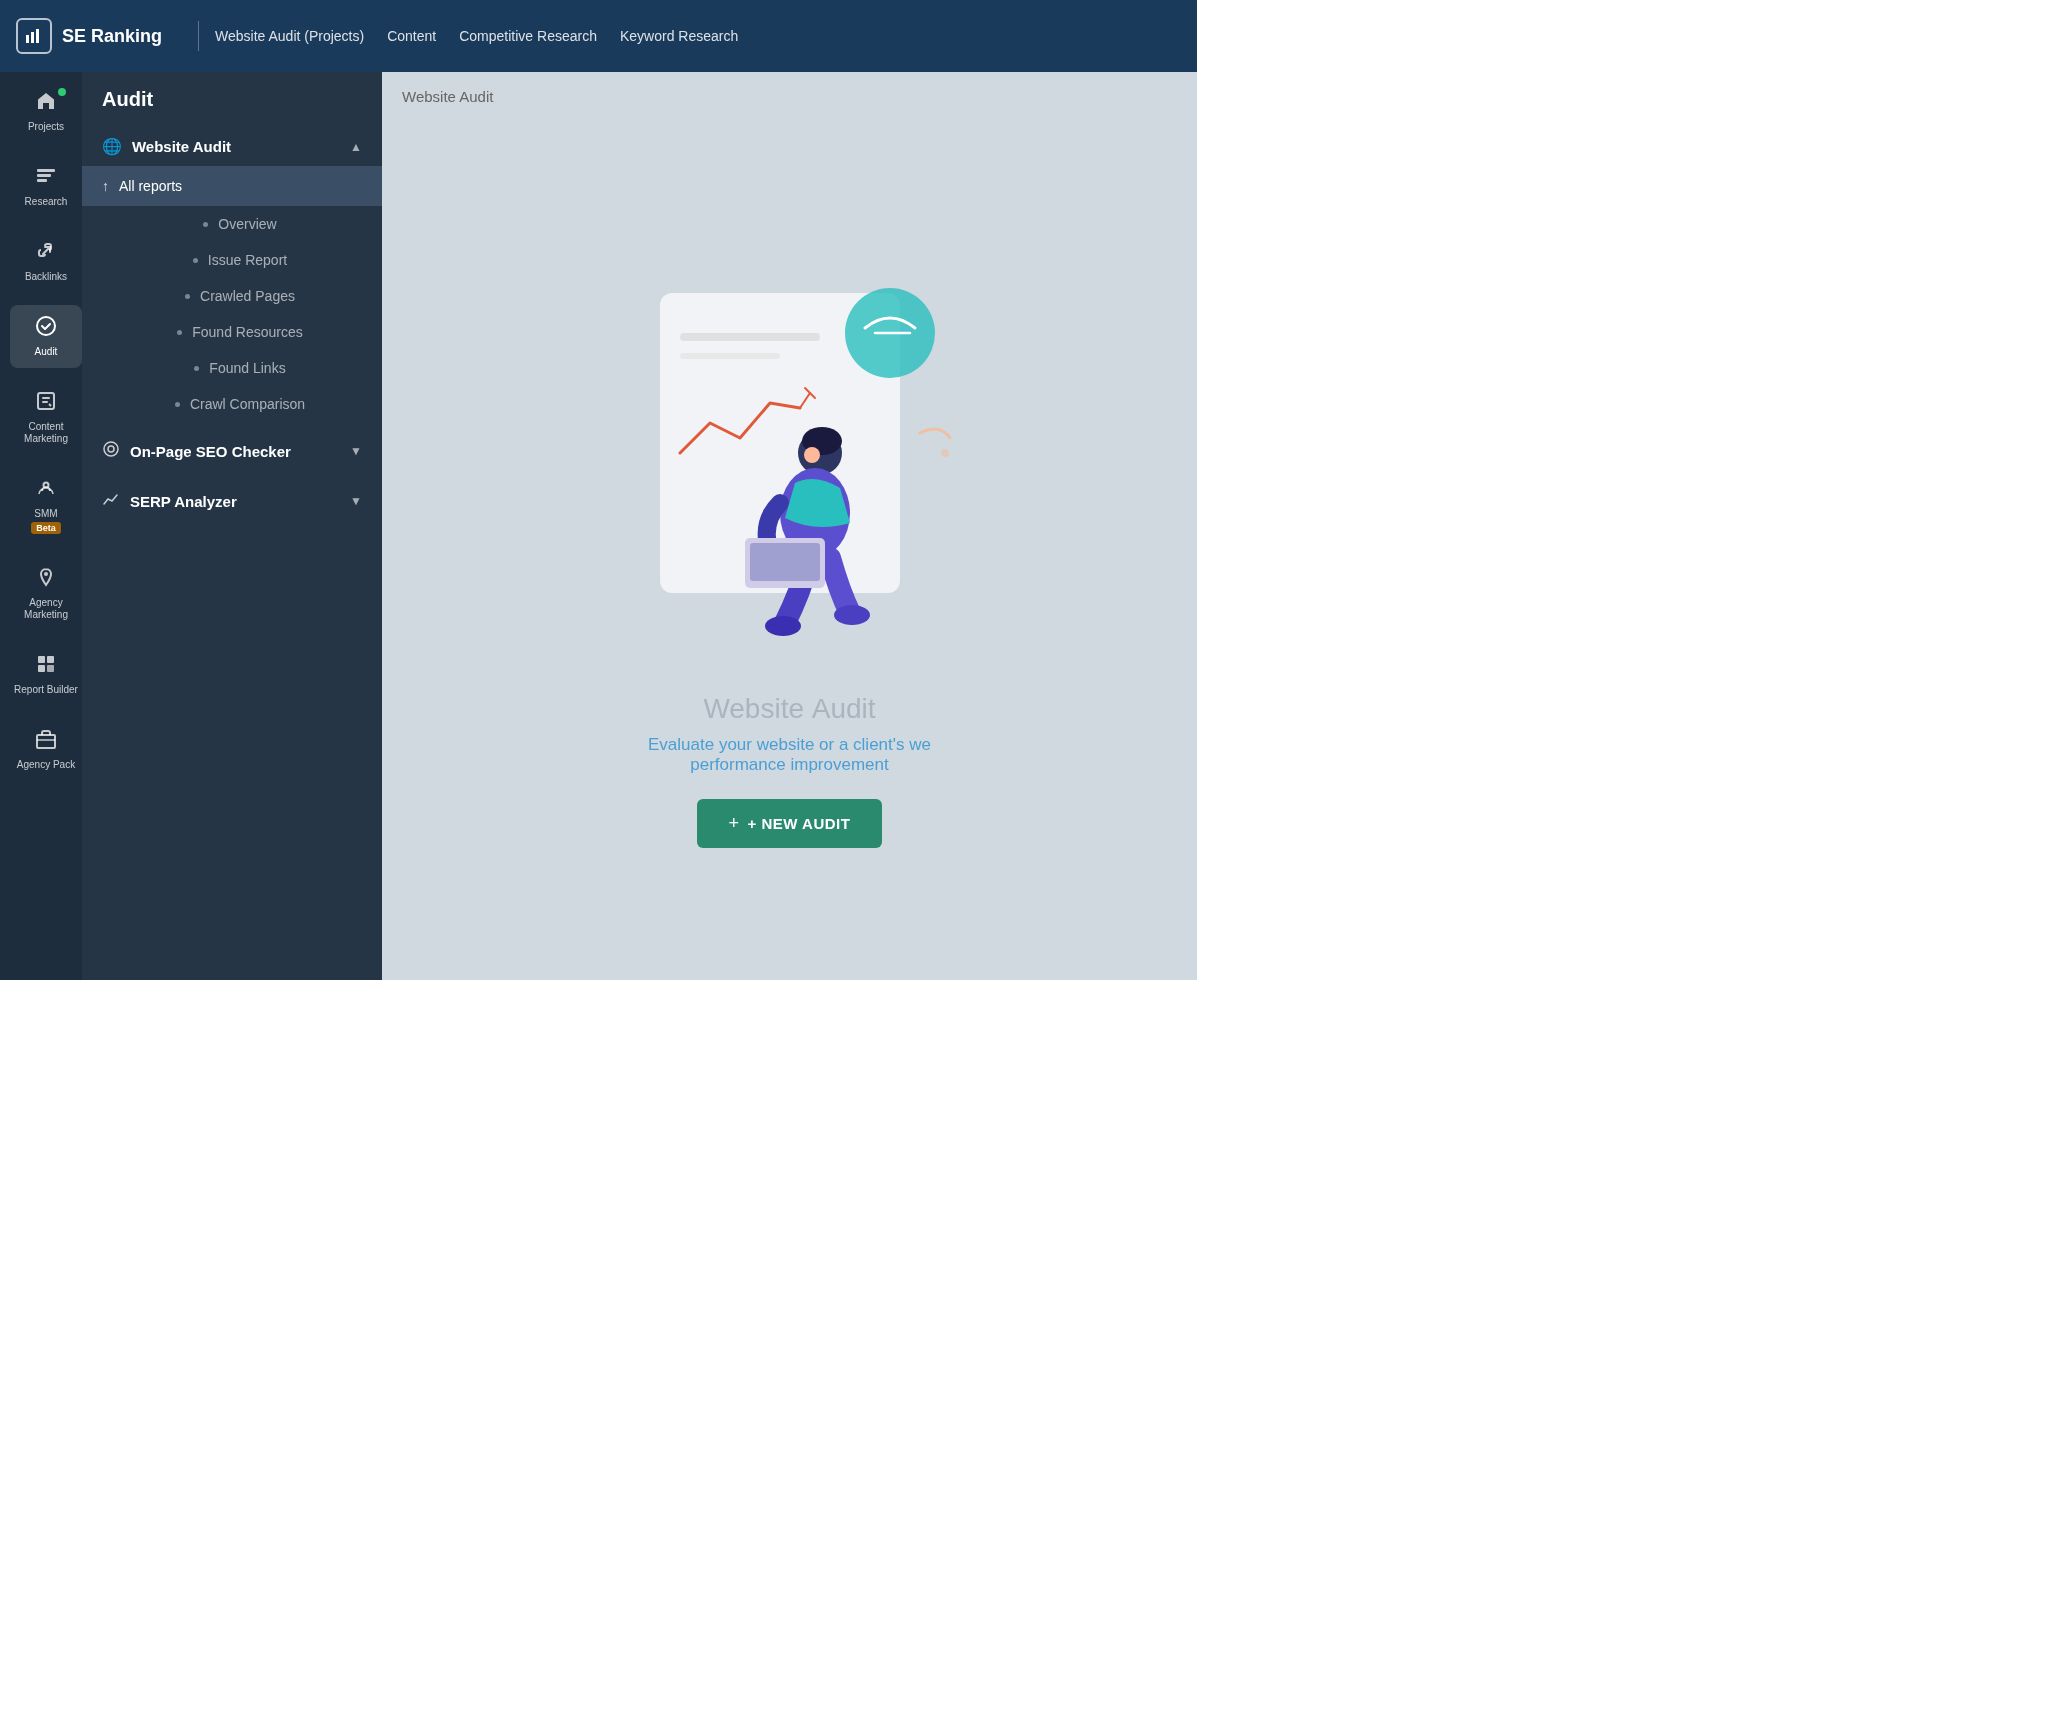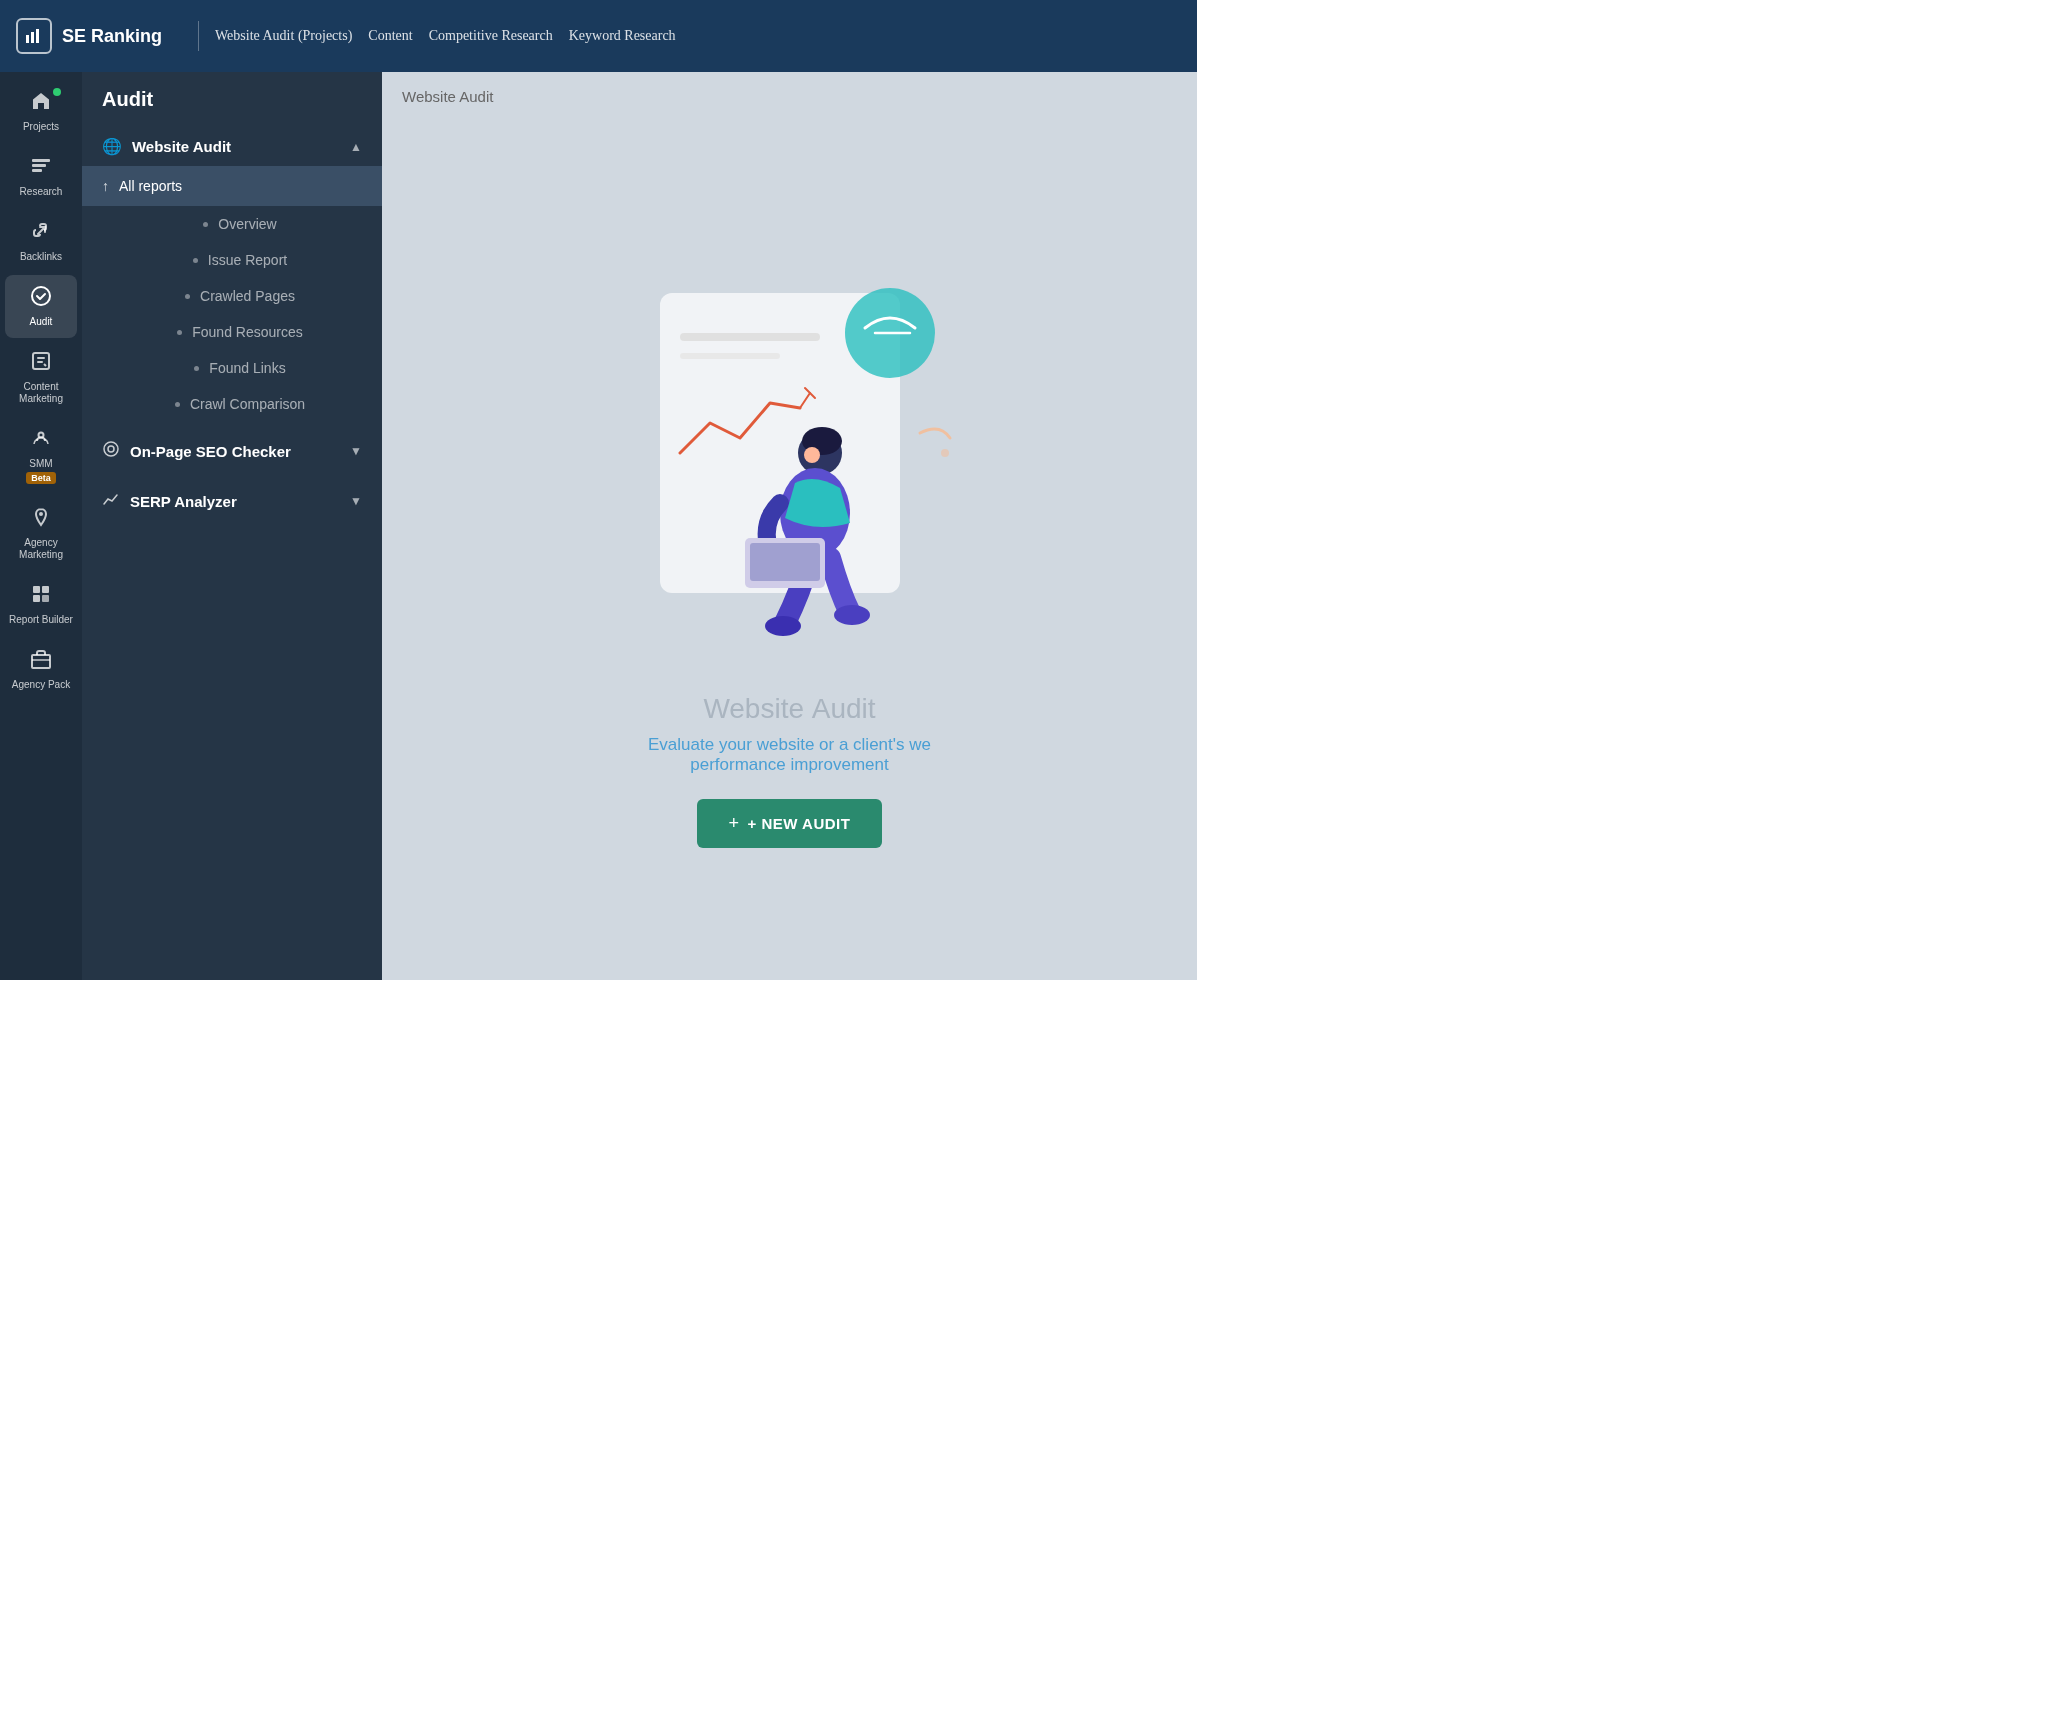--- a/index.html
+++ b/index.html
@@ -37,22 +37,21 @@
     }
     .nav-divider {
       width: 1px;
       height: 30px;
       background: rgba(255,255,255,0.3);
       margin: 0 16px;
     }
     .top-nav-links {
       display: flex;
       align-items: flex-end;
-      gap: 16px;
-      font-family: Liberation Serif, serif;
+      gap: 23px;
     }
     .top-nav-link {
       color: rgba(255,255,255,0.85);
       font-size: 14px;
       cursor: pointer;
       white-space: nowrap;
     }
 
     
     .main-layout {
@@ -60,23 +59,23 @@
       flex: 1;
       overflow: hidden;
     }
 
     
     .left-sidebar {
       width: 82px;
       background: #1e2d3d;
       display: flex;
       flex-direction: column;
-      align-items: center;
+      align-items: flex-end;
       padding: 8px 0;
-      gap: 2px;
+      gap: 12px;
       flex-shrink: 0;
     }
     .sidebar-item {
       display: flex;
       flex-direction: column;
       align-items: center;
       justify-content: center;
       width: 72px;
       padding: 10px 4px;
       border-radius: 8px;

